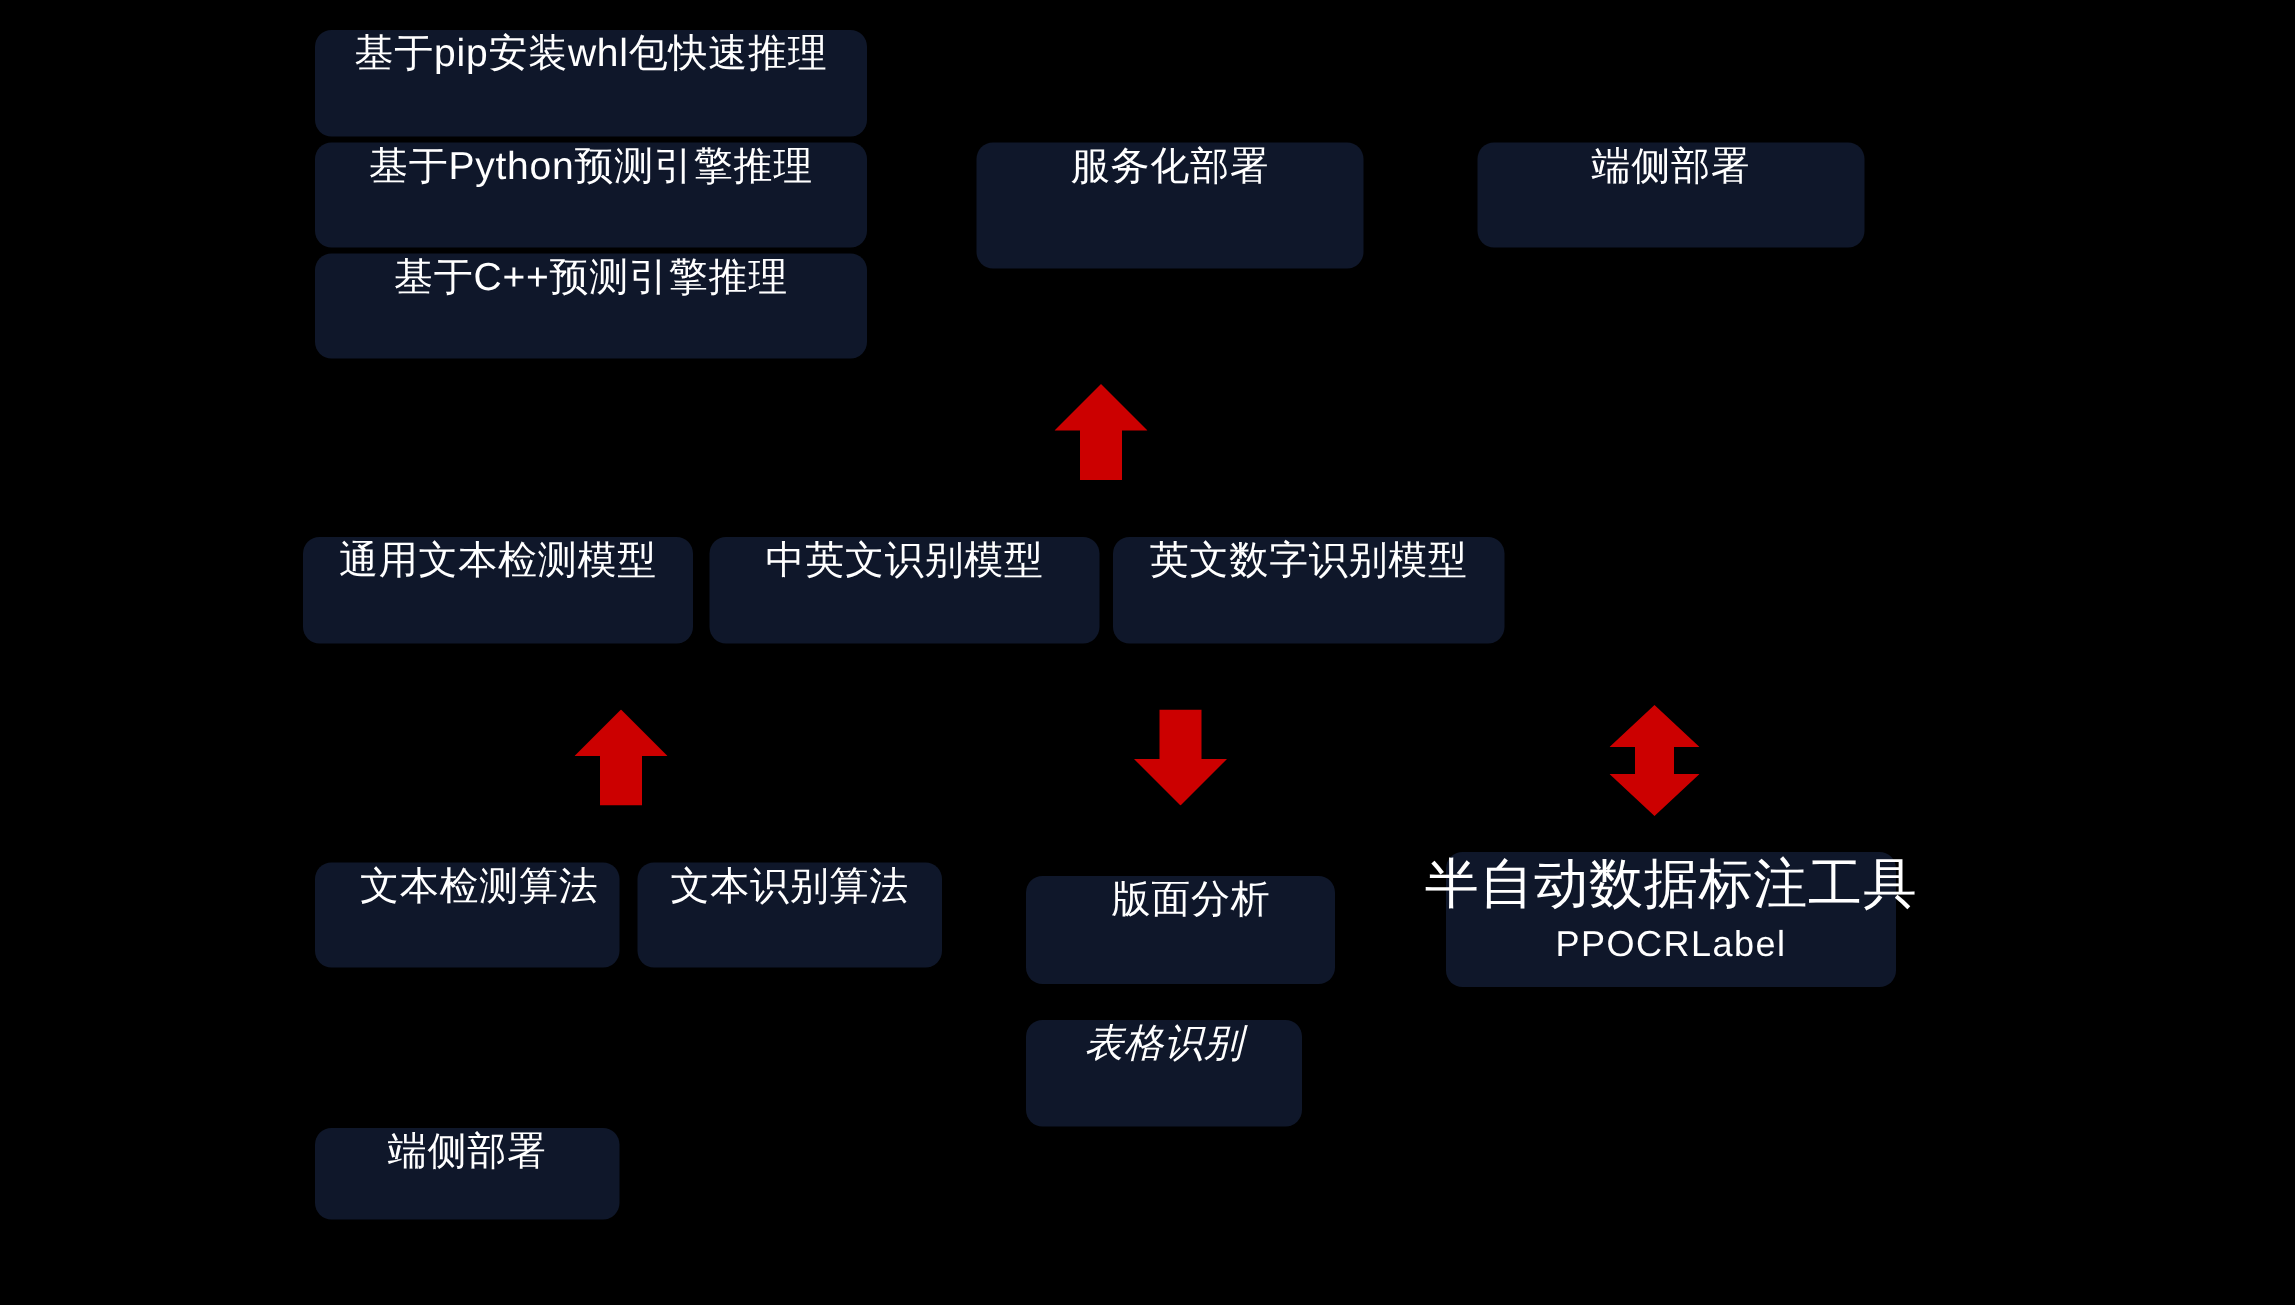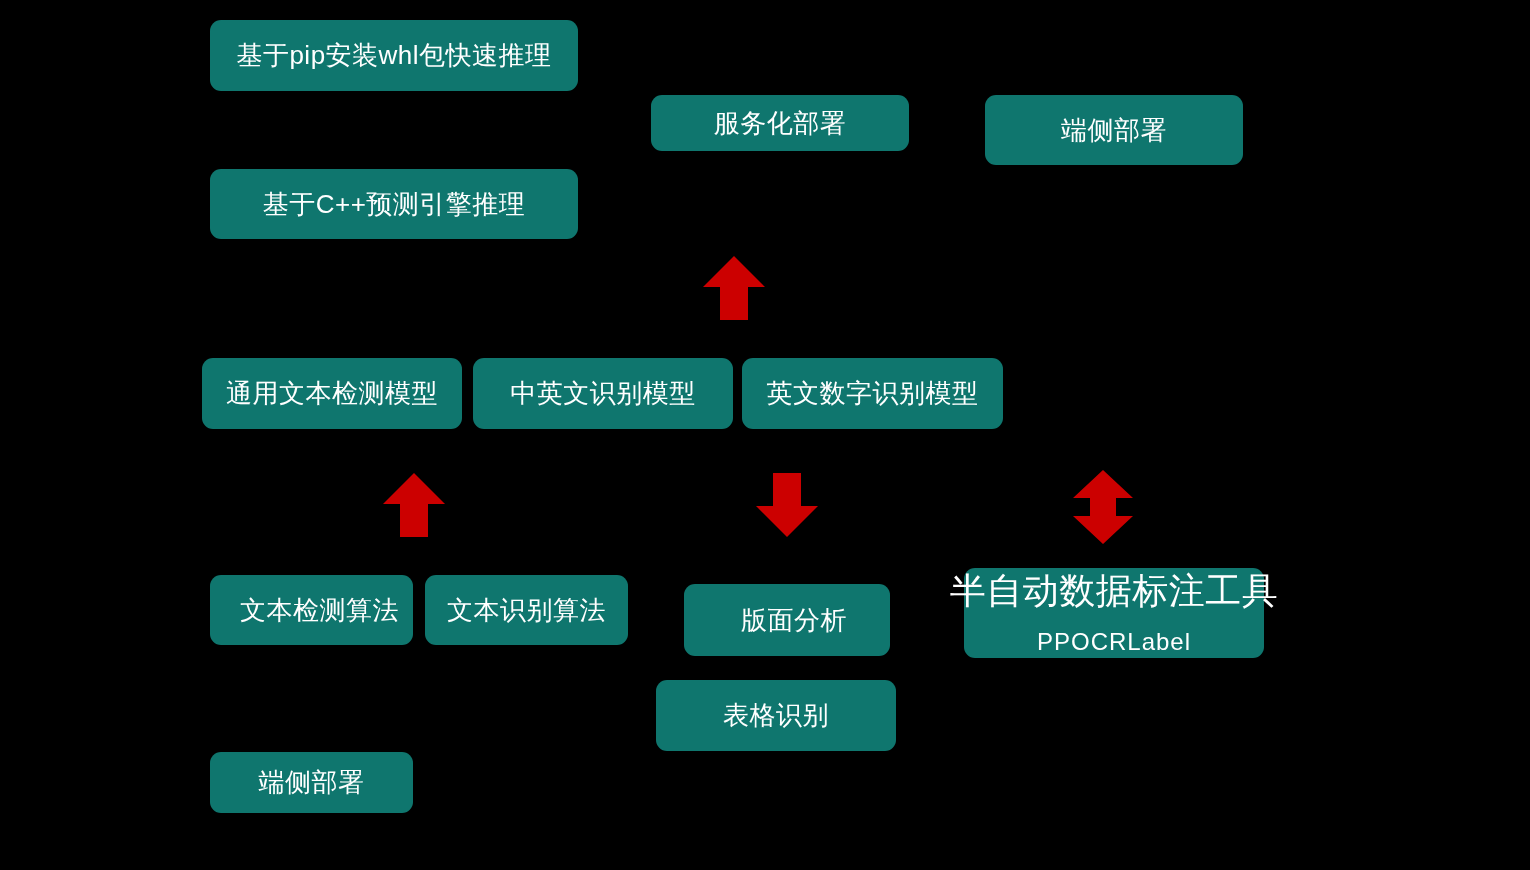--- a/index.html
+++ b/index.html
@@ -13,71 +13,74 @@
   }
   #canvas {
     position: relative;
     width: 1530px;
     height: 870px;
     background: #000000;
     overflow: hidden;
   }
   .node {
     position: absolute;
-    background: #0f766e;
+    background: #0f172a;
     color: #ffffff;
     border-radius: 11px;
     display: flex;
     flex-direction: column;
     align-items: center;
-    justify-content: center;
+    justify-content: flex-start;
     text-align: center;
     line-height: 1.18;
     box-sizing: border-box;
     letter-spacing: 0.5px;
     -webkit-font-smoothing: antialiased;
   }
   .node .line1 {
     display: block;
     font-size: 26px;
     font-weight: 400;
     white-space: nowrap;
   }
   .node .line2 {
     display: block;
     font-size: 24px;
     font-weight: 400;
     white-space: nowrap;
-    margin-top: 16px;
+    margin-top: 6px;
     letter-spacing: 1px;
   }
   .node.two-line .line1 { font-size: 36px; }
 
   
   .arrow {
     position: absolute;
     display: block;
   }
   .arrow svg { display: block; width: 100%; height: 100%; }
 </style>
 </head>
 <body>
 
 <div id="canvas">
 
   <div class="node" style="left:210px; top:20px; width:368px; height:71px;">
     <span class="line1">基于pip安装whl包快速推理</span>
   </div>
 
+  <div class="node" style="left:210px; top:95px; width:368px; height:70px;">
+    <span class="line1">基于Python预测引擎推理</span>
+  </div>
 
   <div class="node" style="left:210px; top:169px; width:368px; height:70px;">
     <span class="line1">基于C++预测引擎推理</span>
   </div>
 
-  <div class="node" style="left:651px; top:95px; width:258px; height:56px;">
+  <div class="node" style="left:651px; top:95px; width:258px; height:84px;">
     <span class="line1">服务化部署</span>
   </div>
 
   <div class="node" style="left:985px; top:95px; width:258px; height:70px;">
     <span class="line1">端侧部署</span>
   </div>
 
   <div class="arrow" style="left:703px; top:256px; width:62px; height:64px;">
     <svg viewBox="0 0 62 64" preserveAspectRatio="none" aria-hidden="true">
       <polygon points="31,0 62,31 45,31 45,64 17,64 17,31 0,31" fill="#cc0000"></polygon>
@@ -124,21 +127,21 @@
   </div>
 
   <div class="node" style="left:210px; top:752px; width:203px; height:61px;">
     <span class="line1">端侧部署</span>
   </div>
 
   <div class="node" style="left:684px; top:584px; width:206px; height:72px;padding-left:14px;">
     <span class="line1">版面分析</span>
   </div>
 
-  <div class="node" style="left:656px; top:680px; width:240px; height:71px;">
+  <div class="node" style="left:684px; top:680px; width:184px; height:71px;font-style:italic;">
     <span class="line1">表格识别</span>
   </div>
 
   <div class="node two-line" style="left:964px; top:568px; width:300px; height:90px;">
     <span class="line1">半自动数据标注工具</span>
     <span class="line2">PPOCRLabel</span>
   </div>
 
 
 </div>

